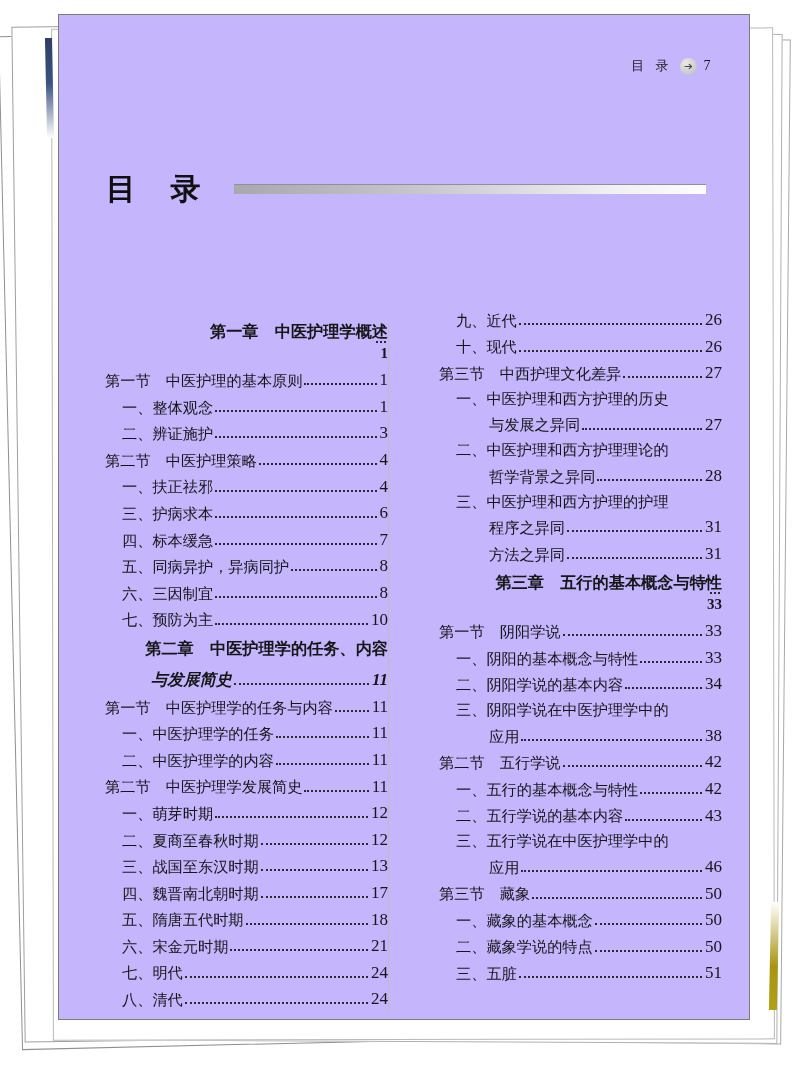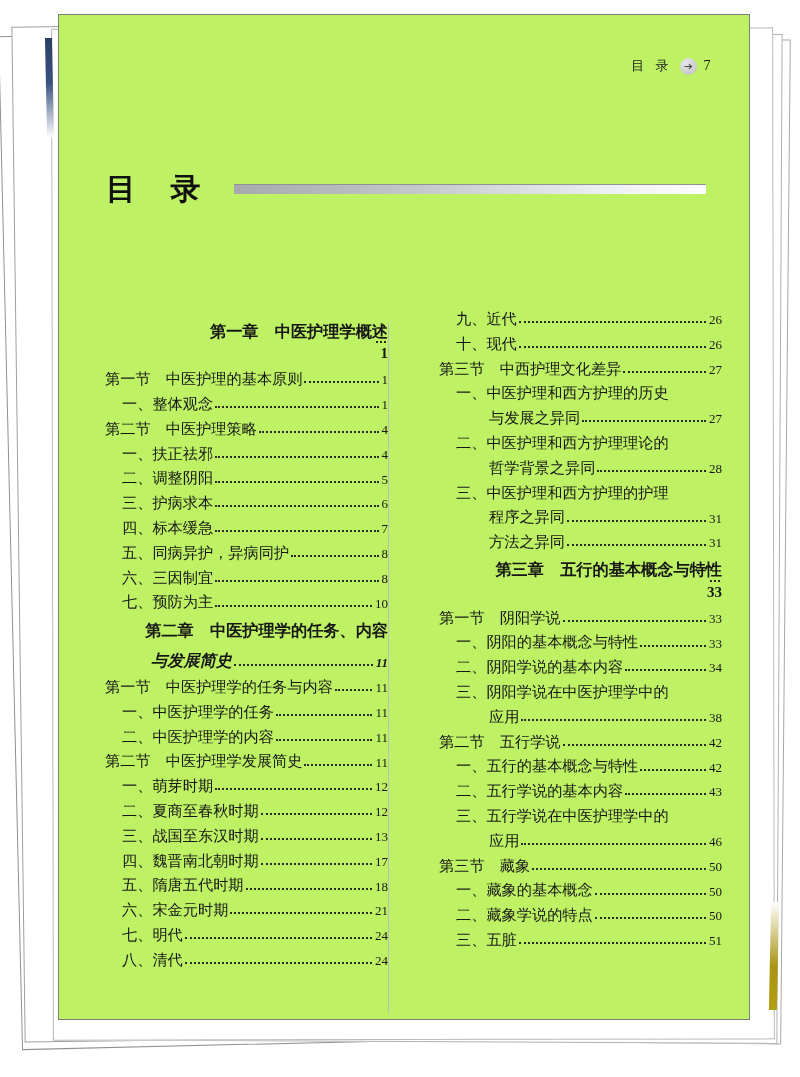--- a/index.html
+++ b/index.html
@@ -46,21 +46,21 @@
     transform: rotate(1.2deg);
   }
 
   
   .page {
     position: absolute;
     left: 58px;
     top: 14px;
     width: 692px;
     height: 1006px;
-    background: #bef264;
+    background: #c4b5fd;
     border: 1px solid #7c7c7c;
     box-sizing: border-box;
   }
 
   
   .runhead {
     position: absolute;
     right: 38px;
     top: 42px;
     display: flex;
@@ -158,21 +158,21 @@
     flex: 1 1 auto;
     overflow: hidden;
     margin: 0 2px 3px 2px;
     border-bottom: 2.2px dotted #2a2a2a;
     min-width: 10px;
     height: 1px;
   }
   .entry .epage {
     flex: 0 0 auto;
     font-family: "Liberation Serif", "DejaVu Serif", serif;
-    font-size: 13px;
+    font-size: 17px;
     padding-left: 1px;
   }
 
   
   .lvl-chap {
     font-family: "DejaVu Sans", "Liberation Sans", sans-serif;
     font-weight: bold;
     font-size: 16.2px;
     margin-top: 13px;
     margin-bottom: 10px;
@@ -233,34 +233,34 @@
         <div class="entry lvl-sec">
           <span class="etext">第一节　中医护理的基本原则</span>
           <span class="leader"></span>
           <span class="epage">1</span>
         </div>
         <div class="entry lvl-sub">
           <span class="etext">一、整体观念</span>
           <span class="leader"></span>
           <span class="epage">1</span>
         </div>
+        <div class="entry lvl-sub">
+          <span class="etext">二、辨证施护</span>
+          <span class="leader"></span>
+          <span class="epage">3</span>
+        </div>
         <div class="entry lvl-sec">
           <span class="etext">第二节　中医护理策略</span>
           <span class="leader"></span>
           <span class="epage">4</span>
         </div>
         <div class="entry lvl-sub">
           <span class="etext">一、扶正祛邪</span>
           <span class="leader"></span>
           <span class="epage">4</span>
-        </div>
-        <div class="entry lvl-sub">
-          <span class="etext">二、调整阴阳</span>
-          <span class="leader"></span>
-          <span class="epage">5</span>
         </div>
         <div class="entry lvl-sub">
           <span class="etext">三、护病求本</span>
           <span class="leader"></span>
           <span class="epage">6</span>
         </div>
         <div class="entry lvl-sub">
           <span class="etext">四、标本缓急</span>
           <span class="leader"></span>
           <span class="epage">7</span>

